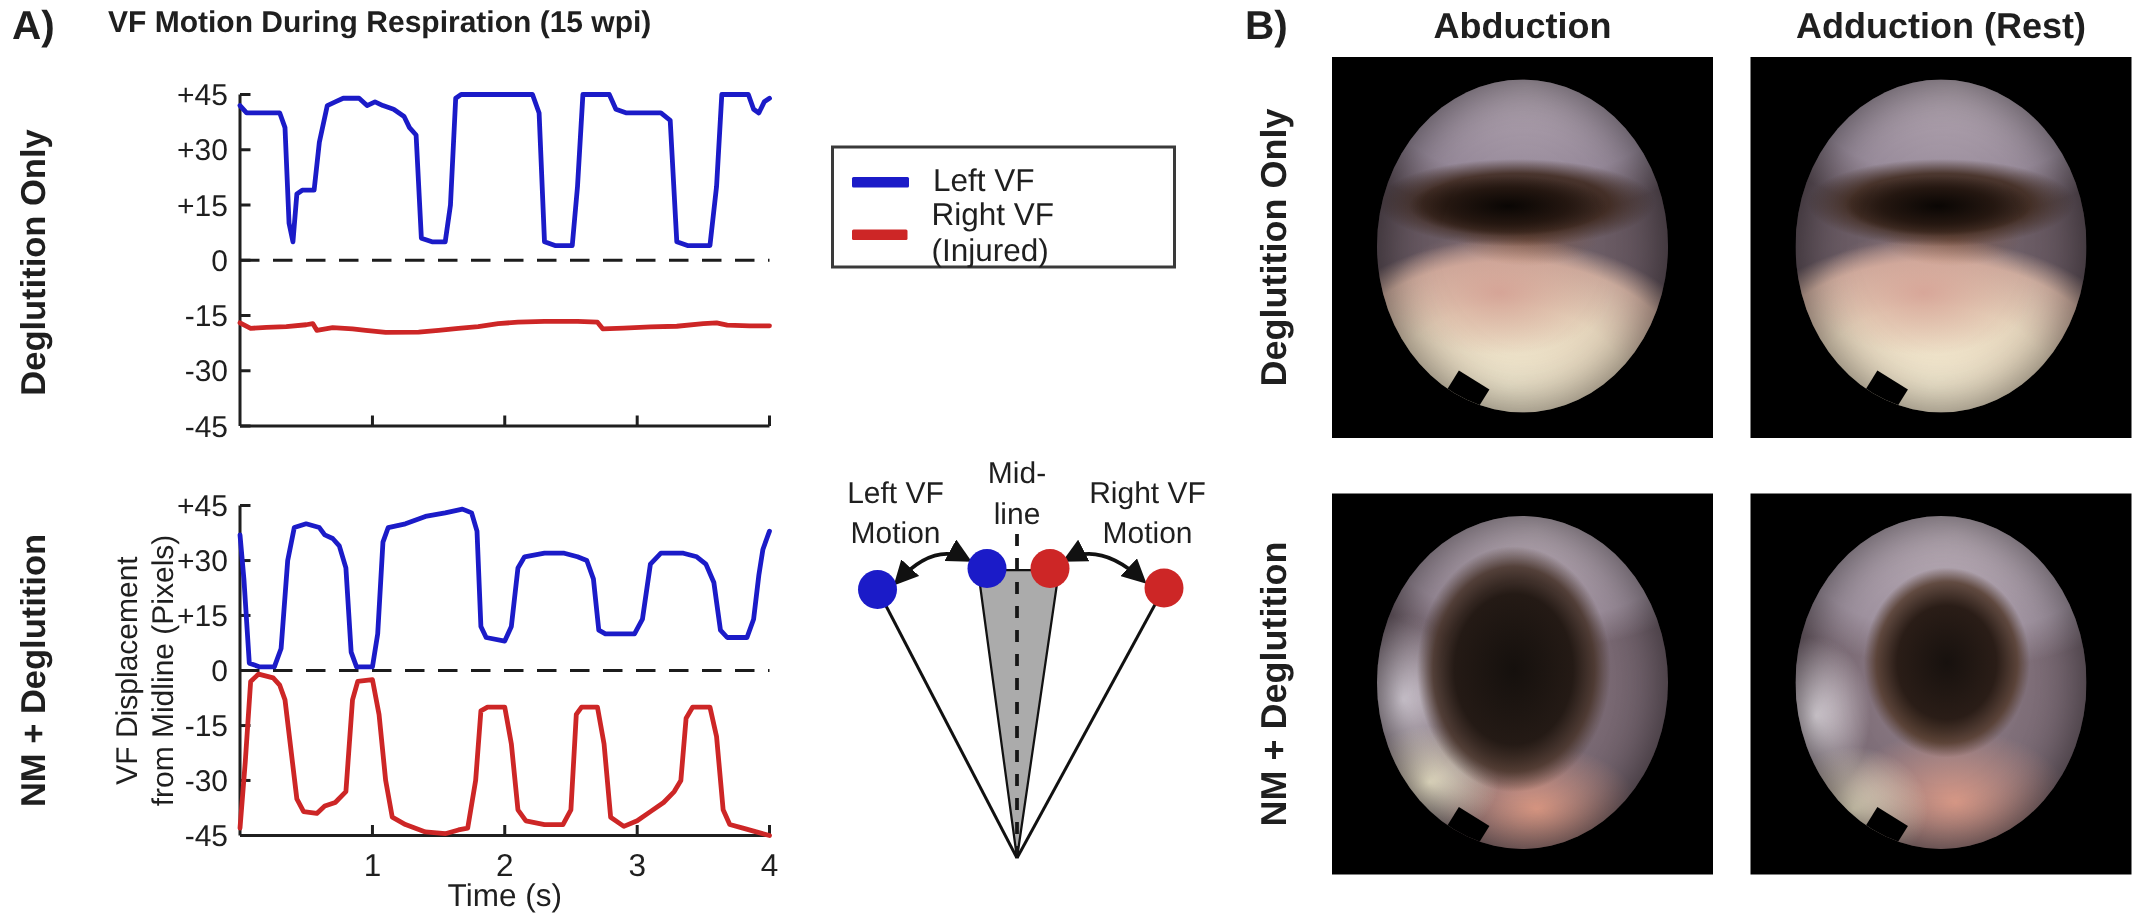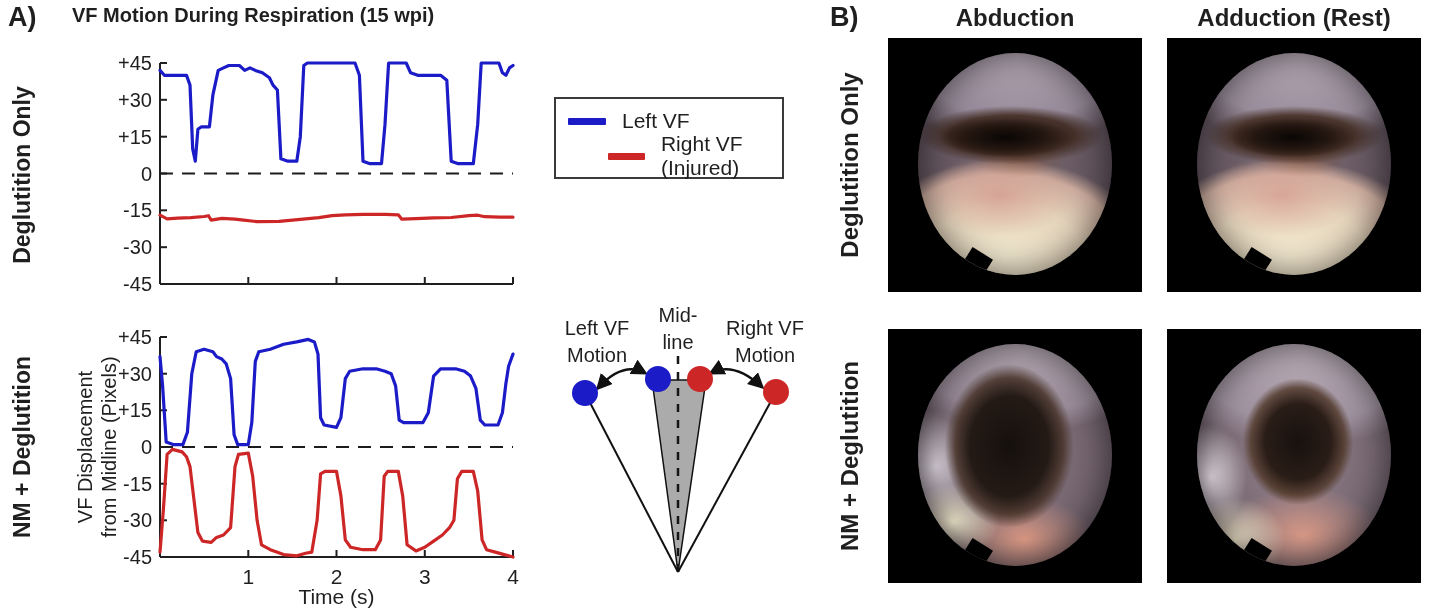--- a/index.html
+++ b/index.html
@@ -16,21 +16,21 @@
   .spine{stroke:#1f1f1f;stroke-width:2;}
   .tick{stroke:#1f1f1f;stroke-width:2;}
   .zeroline{stroke:#1c1c1c;stroke-width:2;stroke-dasharray:13 9;}
   .ytick{font-size:20px;}
   .xtick{font-size:21px;}
   .axlabel{font-size:21px;}
   .diaglabel{font-size:20px;text-anchor:middle;}
   .legend{position:absolute;left:554px;top:97px;width:226px;height:78px;border:2px solid #3a3a3a;background:#fff;}
   .legend-row{position:absolute;left:0;width:100%;height:34px;display:flex;align-items:center;}
   .legend-row.r1{top:5px;}
-  .legend-row.r2{top:40px;padding-left:40px;}
+  .legend-row.r2{top:40px;}
   .swatch{display:inline-block;width:38px;height:7px;margin-left:12px;border-radius:1px;}
   .legend-text{font-size:21px;margin-left:16px;}
   
   .endo{position:absolute;width:254px;height:254px;background:#000;}
   .endo .circle{position:absolute;left:30px;top:15px;width:194px;height:222px;border-radius:50%;overflow:hidden;
                 box-shadow:inset 0 0 34px rgba(0,0,0,.55);}
   .endo .notch{position:absolute;width:24px;height:18px;background:#000;bottom:5px;left:48px;transform:rotate(32deg);}
   .c-r1a{background:
     radial-gradient(ellipse 34% 9% at 45% 38%, rgba(8,5,3,.95), rgba(30,18,12,.8) 60%, rgba(0,0,0,0) 100%),
     radial-gradient(ellipse 58% 16% at 48% 37%, rgba(38,24,17,.95), rgba(60,38,27,.85) 55%, rgba(0,0,0,0) 82%),

